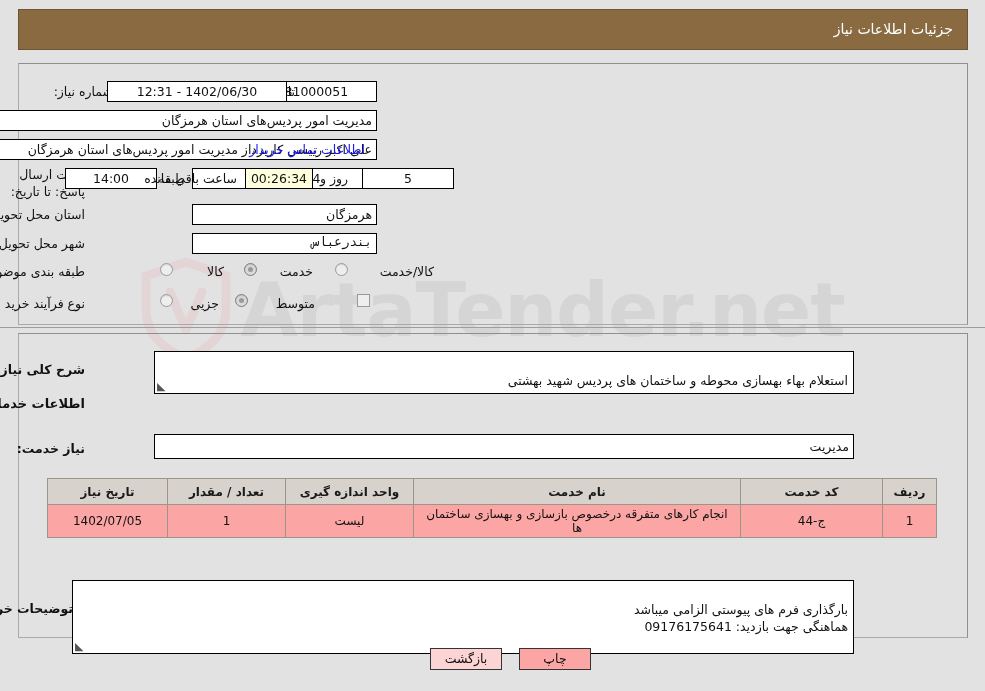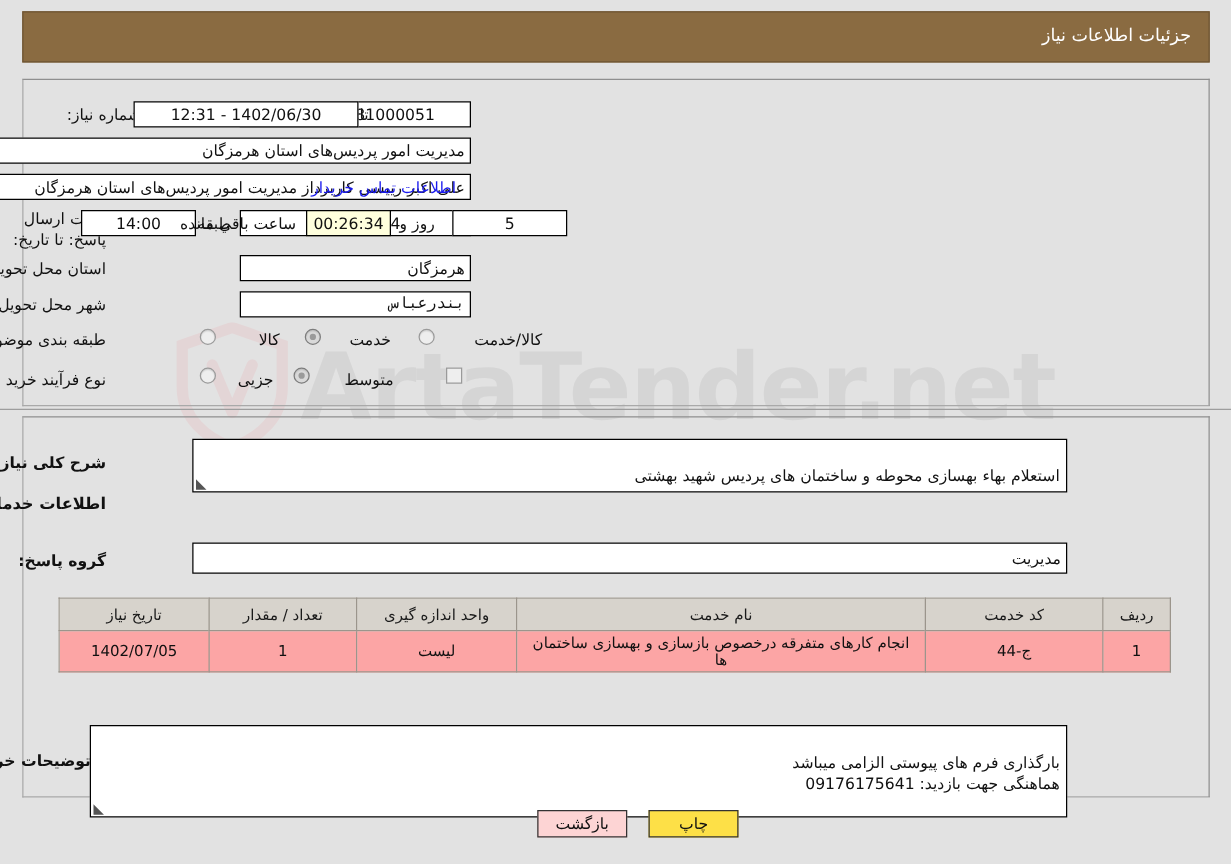--- a/index.html
+++ b/index.html
@@ -173,21 +173,21 @@
   table.dt {
     width: 890px;
     border-collapse: collapse;
     font-size: 12px;
     background: #ffffff;
   }
   table.dt th {
     background: #d7d3cc;
     border: 1px solid #9b958c;
     color: #1a1a1a;
-    font-weight: normal;
+    font-weight: bold;
     height: 26px;
     padding: 2px 4px;
     text-align: center;
     white-space: nowrap;
   }
   table.dt td {
     background: #fca5a5;
     border: 1px solid #9b958c;
     height: 27px;
     padding: 2px 6px;
@@ -201,21 +201,21 @@
     height: 22px;
     border: 1px solid #333;
     font-size: 12.5px;
     text-align: center;
     line-height: 20px;
     cursor: pointer;
     z-index: 4;
     color: #111;
   }
   .btn-back  { background: #fdd4d4; left: 430px; top: 648px; width: 72px; }
-  .btn-print { background: #fde047; left: 519px; top: 648px; width: 72px; }
+  .btn-print { background: #fca5a5; left: 519px; top: 648px; width: 72px; }
 
   .hr {
     position: absolute;
     height: 0;
     border-top: 1px solid #9d9d9d;
     z-index: 2;
   }
 </style>
 </head>
 <body>
@@ -286,21 +286,21 @@
   <div class="panel" id="panel-mid"></div>
 
   <div class="lbl lbl-b" style="right:900px; top:362px;">شرح کلی نیاز:</div>
   <div class="ta" style="right:131px; top:351px; width:700px; height:43px;">
     <span>استعلام بهاء بهسازی محوطه و ساختمان های پردیس شهید بهشتی</span>
     <span class="grip">◢</span>
   </div>
 
   <div class="lbl lbl-b" style="right:900px; top:396px; font-size:13px;">اطلاعات خدمات مورد نیاز</div>
 
-  <div class="lbl lbl-b" style="right:900px; top:441px;">گروه پاسخ:</div>
+  <div class="lbl lbl-b" style="right:900px; top:441px;">نیاز خدمت:</div>
   <div class="box rgt" style="right:131px; top:434px; width:700px; height:25px; line-height:23px;">مدیریت</div>
 
   <div class="tblwrap">
     <table class="dt">
       <thead>
         <tr>
           <th style="width:54px;">ردیف</th>
           <th style="width:142px;">کد خدمت</th>
           <th>نام خدمت</th>
           <th style="width:128px;">واحد اندازه گیری</th>

